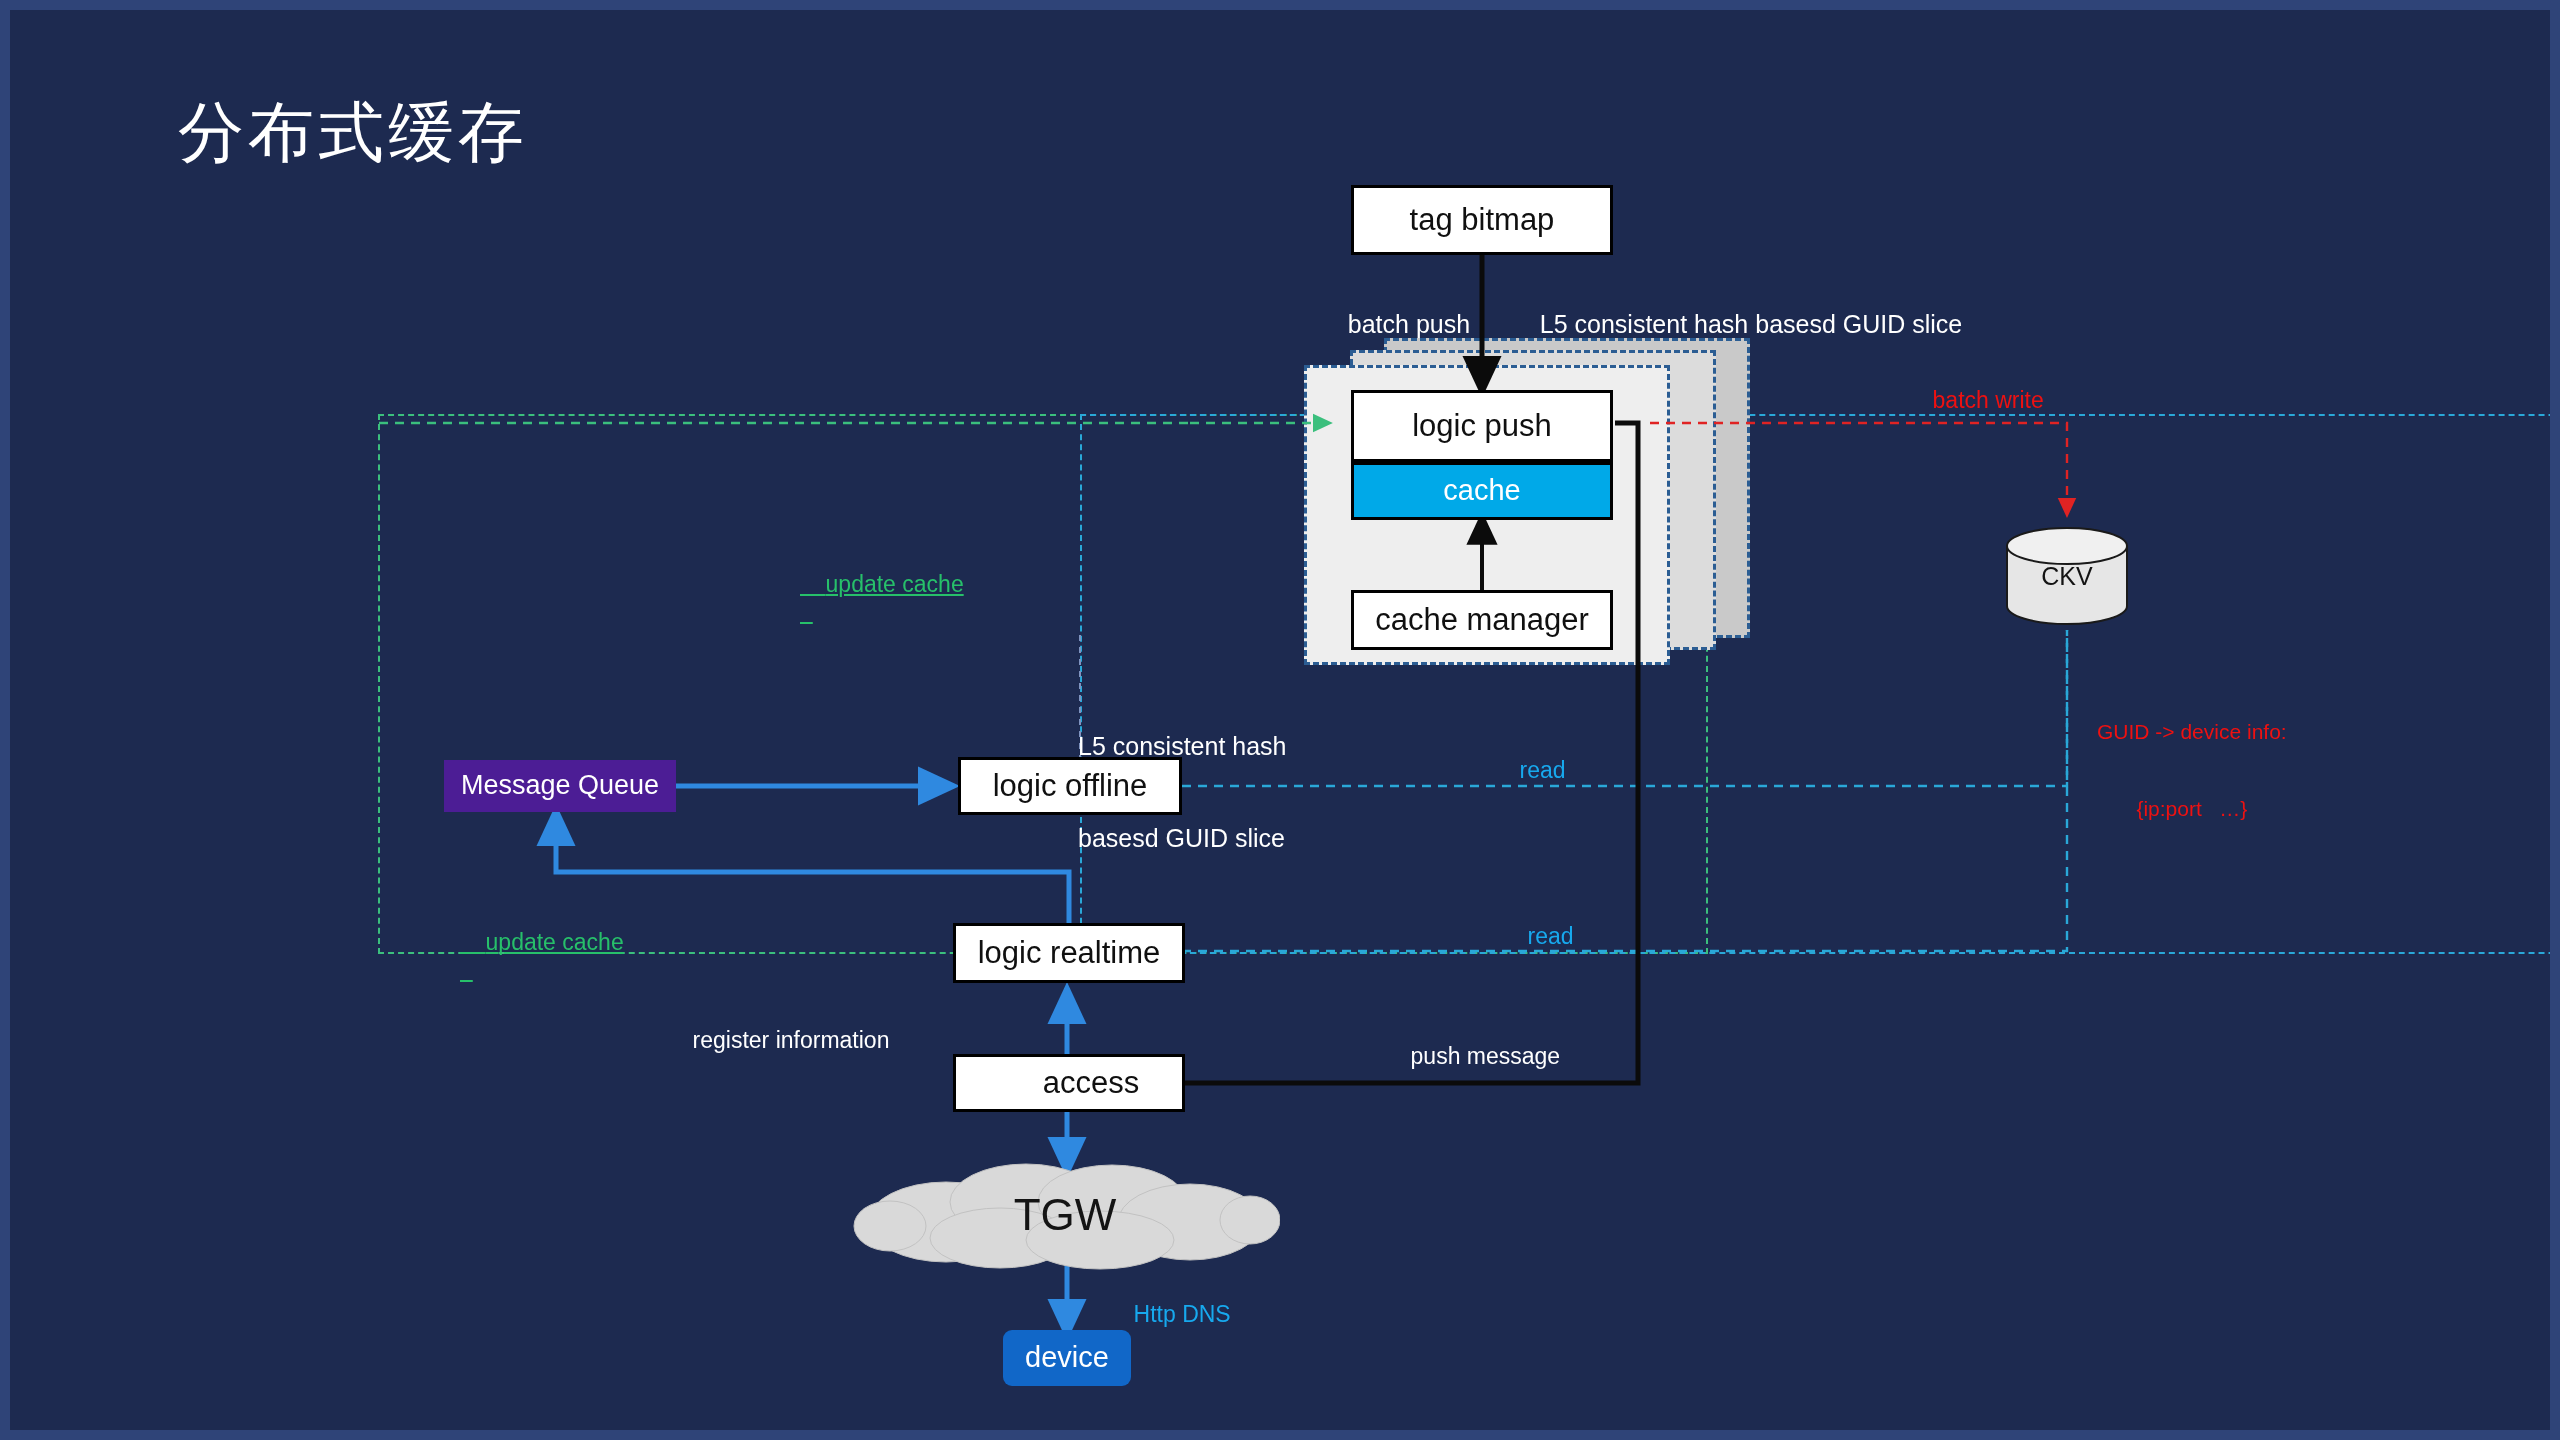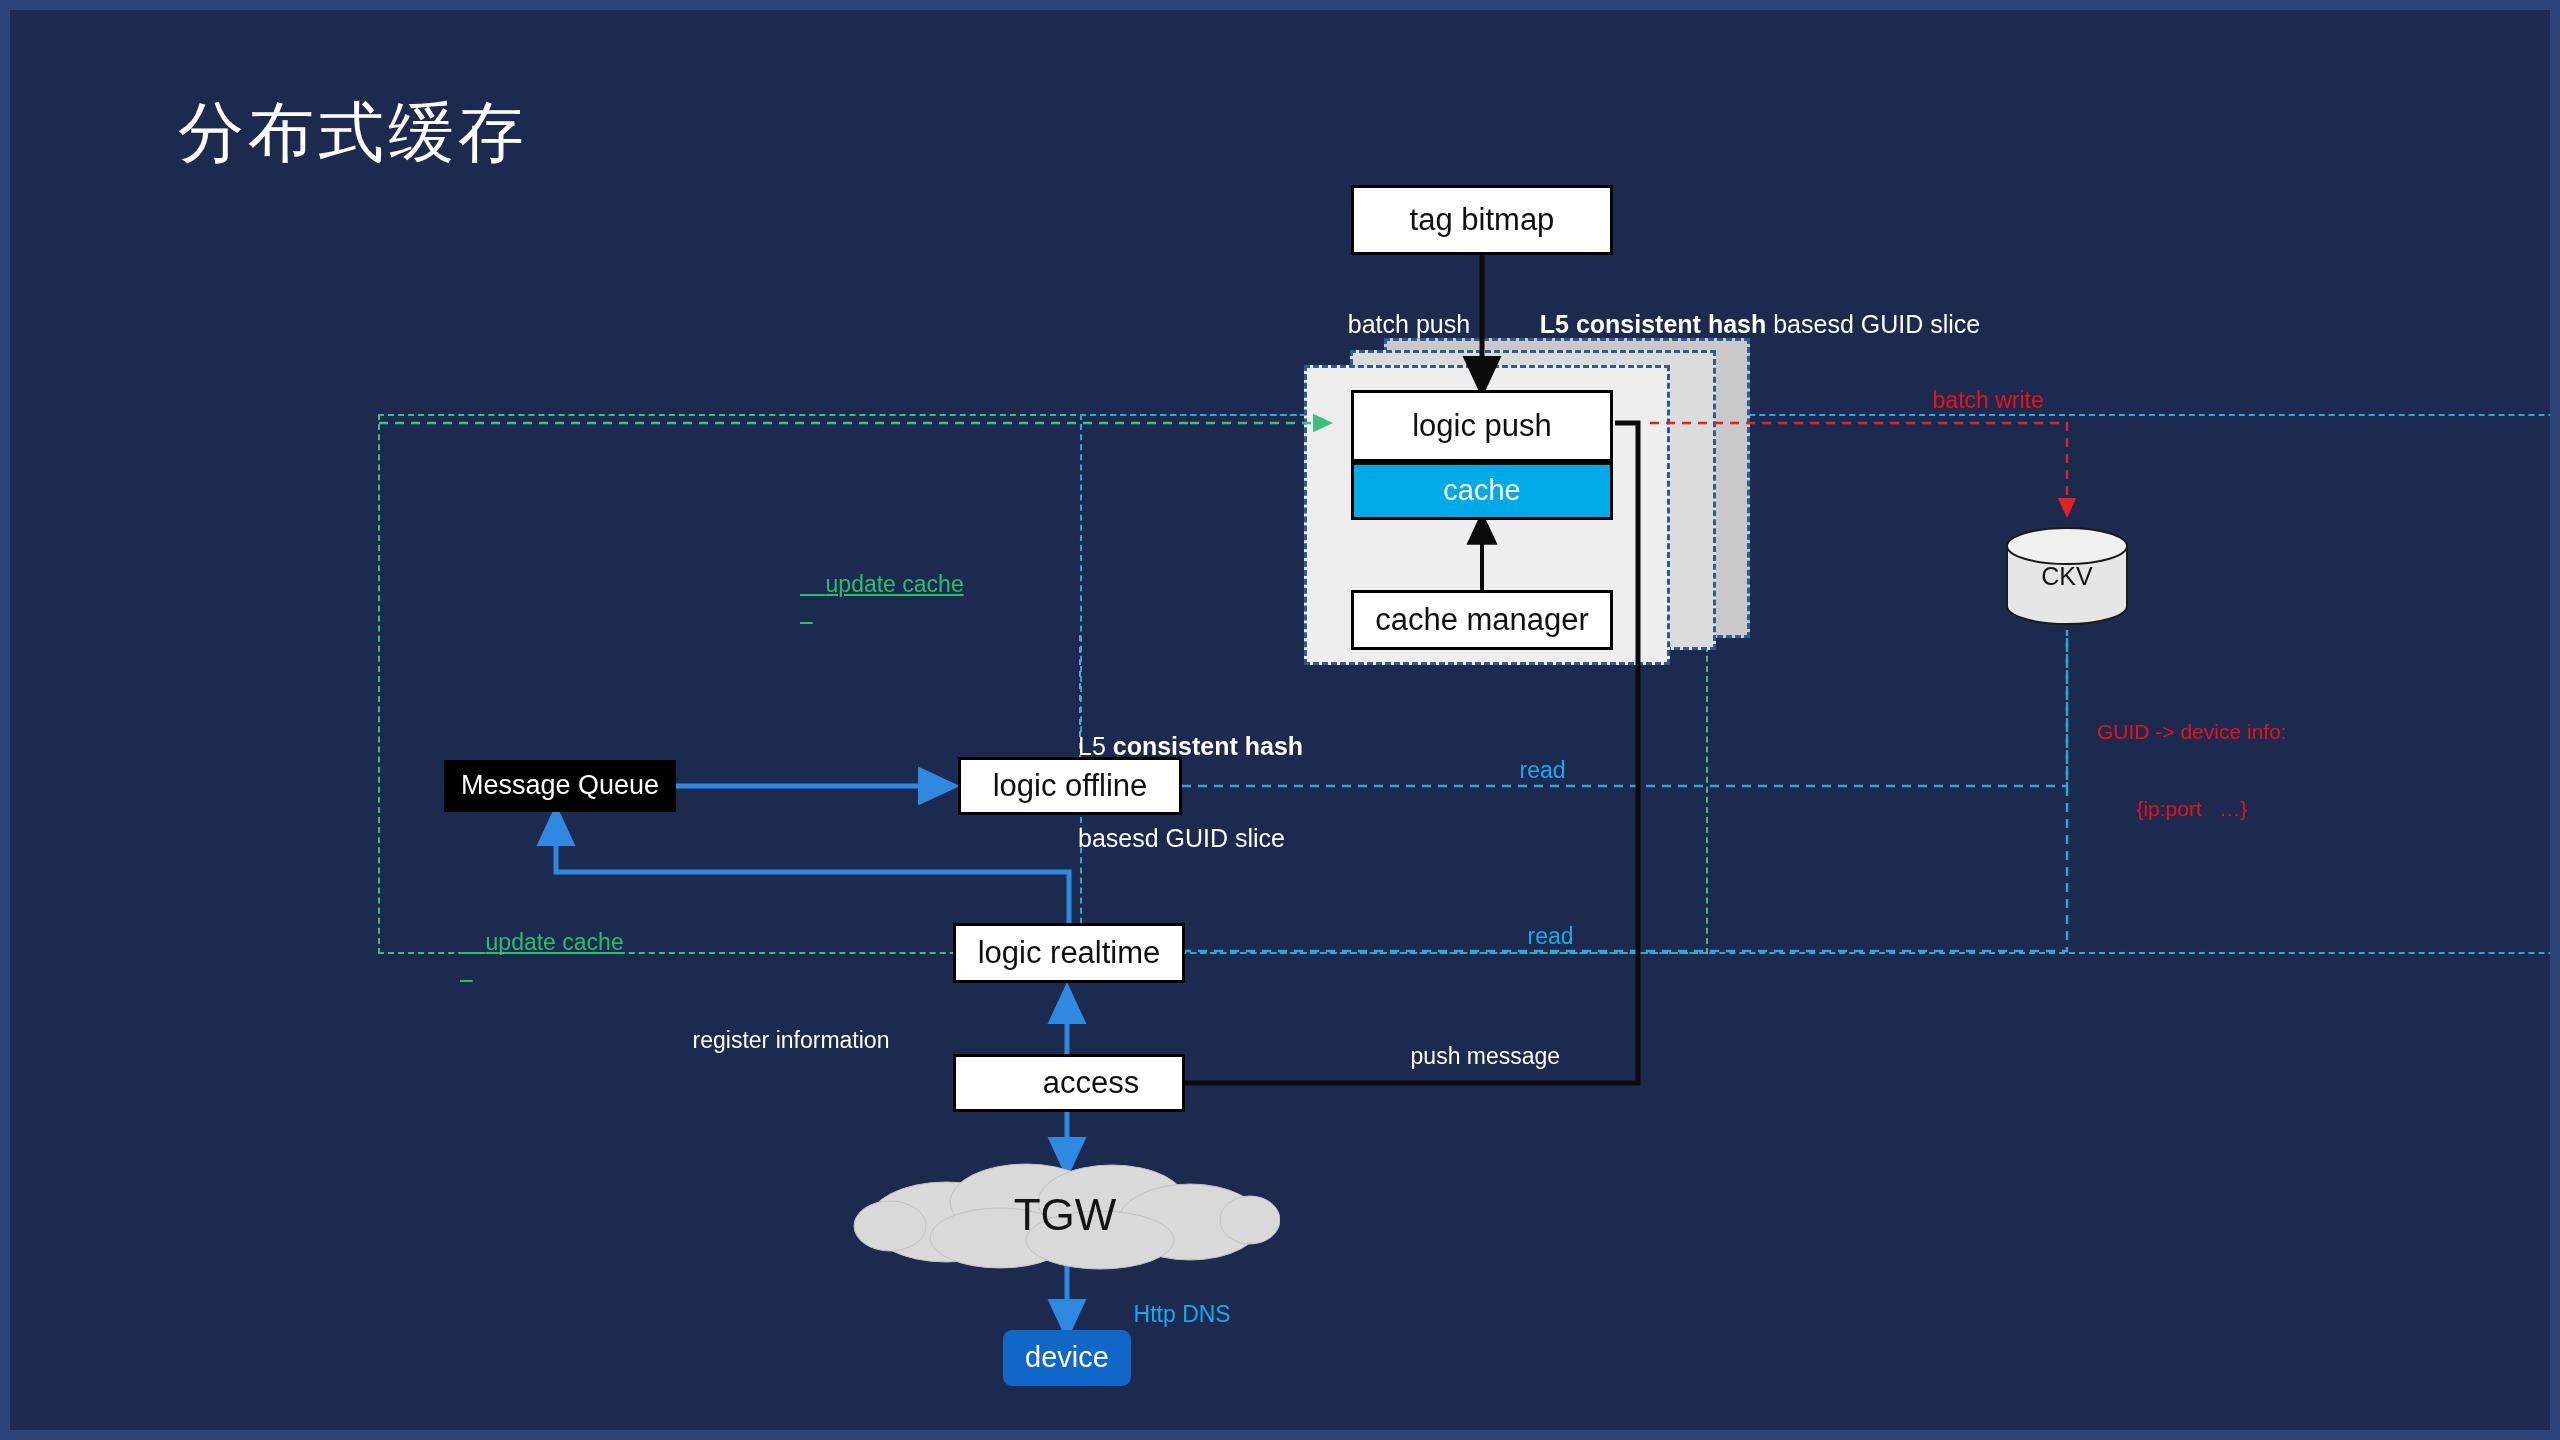--- a/index.html
+++ b/index.html
@@ -50,21 +50,21 @@
     color:#101010;
     font-size:31px;
   }
   .cachebox{
     background:#00a9e8;
     border:3px solid #000000;
     color:#ffffff;
     font-size:29px;
   }
   .mqbox{
-    background:#000000;
+    background:#4c1d95;
     color:#ffffff;
     font-size:27px;
     border:none;
   }
   .devicebox{
     background:#1167c8;
     color:#ffffff;
     font-size:29px;
     border-radius:9px;
   }
@@ -93,21 +93,21 @@
     white-space:pre;
     line-height:1.22;
   }
   .lbl.white{ color:#ffffff; }
   .lbl.green{ color:#27c06a;text-decoration:underline; }
   .lbl.cyan { color:#17a9ee; }
   .lbl.red  { color:#ee1111; }
   .lbl.small{ font-size:21px; }
   .lbl.mid  { font-size:25px; }
   .lbl.huge { font-size:23px; }
-  .b{ font-weight:700; }
+  .b{ font-weight:400; }
 
   
   .cloud{
     position:absolute;
     left:840px; top:1150px;
     width:430px; height:110px;
   }
   .cloud .txt{
     position:absolute;
     left:0; top:0;

